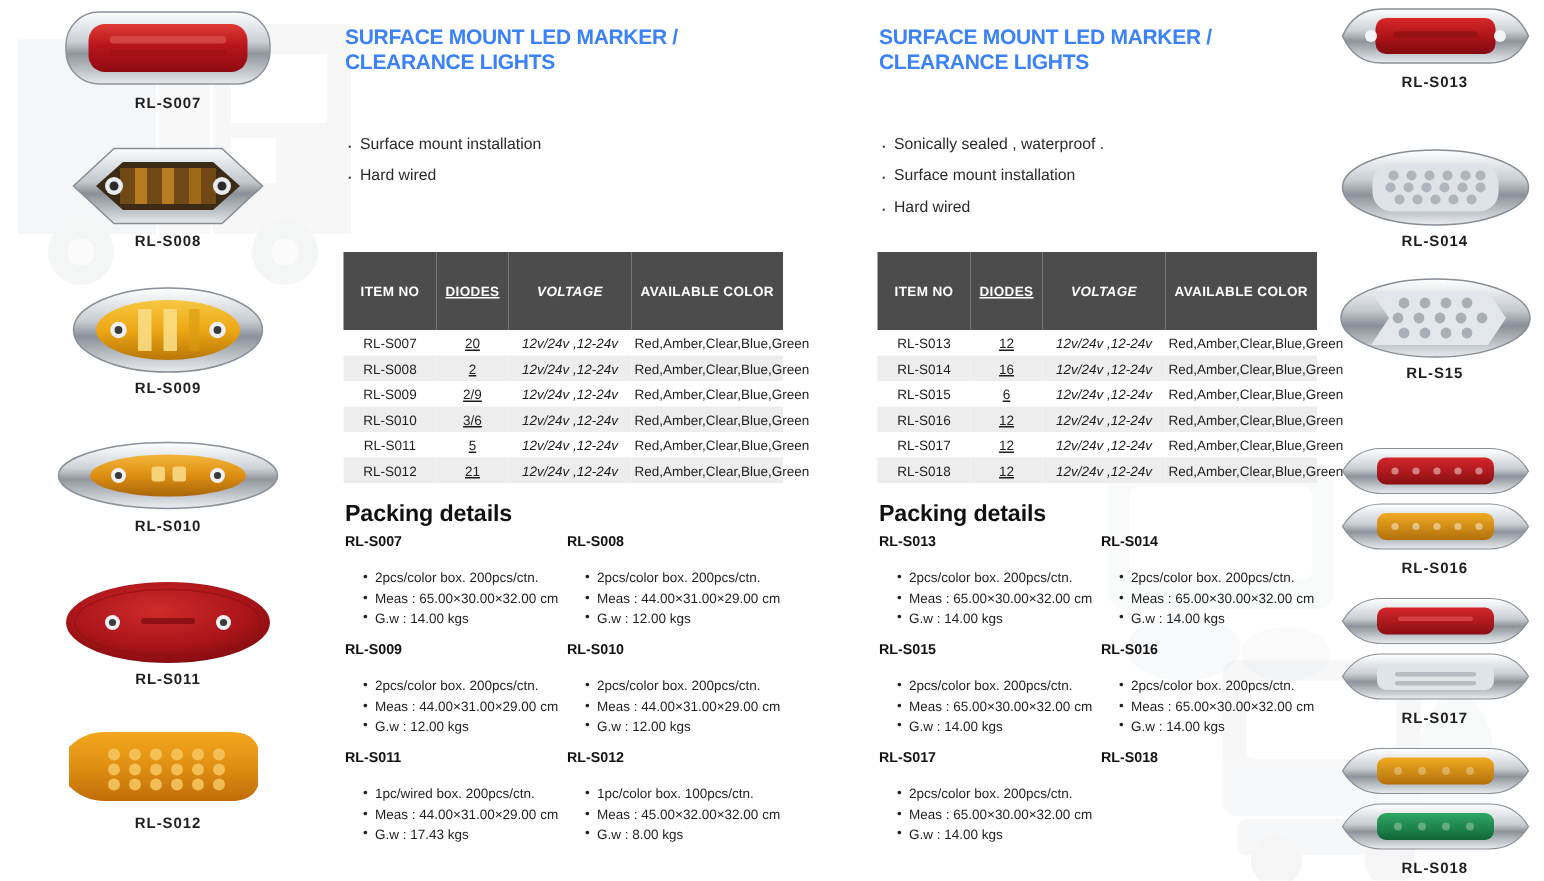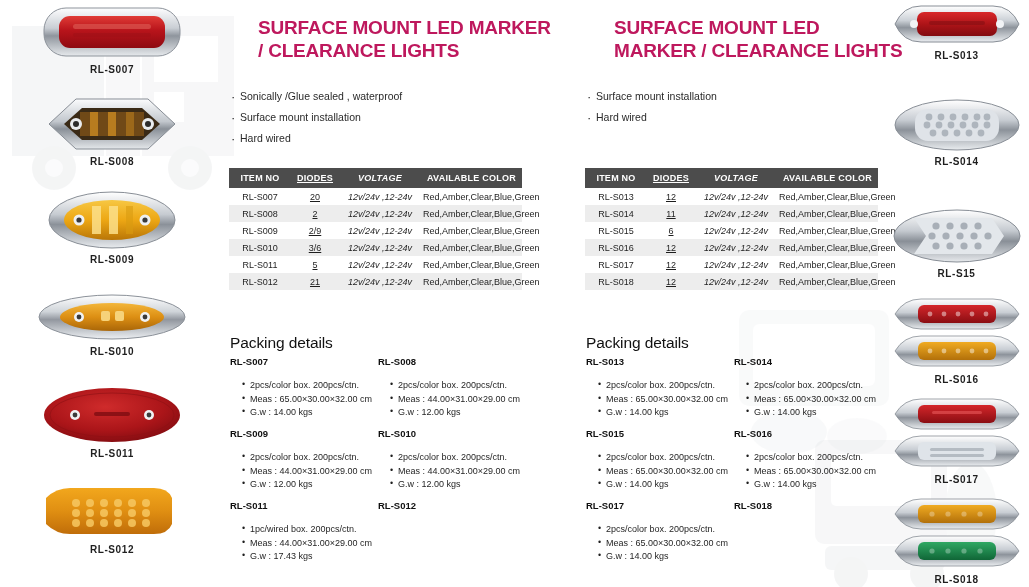--- a/index.html
+++ b/index.html
@@ -26,51 +26,50 @@
   
   .prod{position:absolute;width:100%;text-align:center;}
   .prod .art{display:flex;align-items:center;justify-content:center;}
   .prod .cap{
     font-size:10px;font-weight:bold;color:#1f1f1f;letter-spacing:.6px;
     margin-top:4px;white-space:nowrap;
   }
 
   
   .headline{
-    font-size:19px;font-weight:bold;line-height:1.22;color:#be185d;
+    font-size:14px;font-weight:bold;line-height:1.22;color:#3b82f6;
     letter-spacing:-.2px;
-    margin-left:28px;
   }
   .bullets{list-style:none;margin:0;padding:0;}
   .bullets li{
     font-size:10.5px;color:#2a2a2a;line-height:1.35;margin-bottom:7px;
     padding-left:10px;position:relative;
   }
   .bullets li:before{
     content:"·";position:absolute;left:1px;top:-1px;font-size:13px;color:#2a2a2a;
   }
 
   
   table.spec{border-collapse:collapse;width:277px;table-layout:fixed;}
   table.spec th{
     background:#4c4c4c;color:#fff;font-size:9px;font-weight:bold;
-    letter-spacing:.25px;padding:5px 2px;text-align:center;white-space:nowrap;
+    letter-spacing:.25px;padding:21px 2px;text-align:center;white-space:nowrap;
   }
   table.spec td{
     font-size:9px;color:#1e1e1e;padding:3.5px 2px;text-align:center;white-space:nowrap;
   }
   table.spec tbody tr:nth-child(even){background:#ededed;}
   table.spec tbody tr:nth-child(odd){background:#ffffff;}
   .c-item{width:58px;}
   .c-diode{width:44px;text-decoration:underline;}
   .c-volt{width:78px;font-style:italic;}
   .c-color{width:97px;}
 
   
-  .pack-title{font-size:15.5px;font-weight:normal;color:#111;letter-spacing:-.1px;}
+  .pack-title{font-size:15.5px;font-weight:bold;color:#111;letter-spacing:-.1px;}
   .pack-grid{position:relative;}
   .pack-item{position:absolute;width:152px;}
   .pack-item .pn{font-size:9.5px;font-weight:bold;color:#111;margin-bottom:3px;}
   .pack-item ul{list-style:none;margin:12px;padding:0;}
   .pack-item li{
     font-size:9px;color:#1f1f1f;line-height:1.5;padding-left:8px;position:relative;
     white-space:nowrap;
   }
   .pack-item li:before{
     content:"\2022";position:absolute;left:0;top:-1px;font-size:9px;
@@ -283,21 +282,20 @@
         </svg>
       </div>
       <div class="cap">RL-S012</div>
     </div>
   </div>
 
   <div class="col-text-left">
     <div class="headline" style="position:absolute;left:6px;top:16px;width:300px;">SURFACE MOUNT LED MARKER / CLEARANCE LIGHTS</div>
 
     <ul class="bullets" id="bullets-left" style="position:absolute;left:6px;top:89px;width:320px;">
-        <li>Sonically /Glue sealed , waterproof</li>
         <li>Surface mount installation</li>
         <li>Hard wired</li>
       </ul>
 
     <div style="position:absolute;left:5px;top:168px;">
       <table class="spec" id="table-left">
           <thead>
             <tr>
               <th class="c-item">ITEM NO</th>
               <th class="c-diode">DIODES</th>
@@ -384,28 +382,34 @@
         <div class="pack-item" style="left: 0px; top: 144px;">
           <div class="pn">RL-S011</div>
           <ul>
             <li>1pc/wired box. 200pcs/ctn.</li>
             <li>Meas : 44.00×31.00×29.00 cm</li>
             <li>G.w : 17.43 kgs</li>
           </ul>
         </div>
         <div class="pack-item" style="left: 148px; top: 144px;">
           <div class="pn">RL-S012</div>
+          <ul>
+            <li>1pc/color box. 100pcs/ctn.</li>
+            <li>Meas : 45.00×32.00×32.00 cm</li>
+            <li>G.w : 8.00 kgs</li>
+          </ul>
         </div>
       </div>
   </div>
 
   <div class="col-text-right">
     <div class="headline" style="position:absolute;left:6px;top:16px;width:290px;">SURFACE MOUNT LED MARKER / CLEARANCE LIGHTS</div>
 
     <ul class="bullets" id="bullets-right" style="position:absolute;left:6px;top:89px;width:300px;">
+        <li>Sonically sealed , waterproof .</li>
         <li>Surface mount installation</li>
         <li>Hard wired</li>
       </ul>
 
     <div style="position:absolute;left:5px;top:168px;">
       <table class="spec" id="table-right">
           <thead>
             <tr>
               <th class="c-item">ITEM NO</th>
               <th class="c-diode">DIODES</th>
@@ -415,21 +419,21 @@
           </thead>
           <tbody>
             <tr>
               <td class="c-item">RL-S013</td>
               <td class="c-diode">12</td>
               <td class="c-volt">12v/24v ,12-24v</td>
               <td class="c-color">Red,Amber,Clear,Blue,Green</td>
             </tr>
             <tr>
               <td class="c-item">RL-S014</td>
-              <td class="c-diode">11</td>
+              <td class="c-diode">16</td>
               <td class="c-volt">12v/24v ,12-24v</td>
               <td class="c-color">Red,Amber,Clear,Blue,Green</td>
             </tr>
             <tr>
               <td class="c-item">RL-S015</td>
               <td class="c-diode">6</td>
               <td class="c-volt">12v/24v ,12-24v</td>
               <td class="c-color">Red,Amber,Clear,Blue,Green</td>
             </tr>
             <tr>
@@ -561,21 +565,21 @@
               <circle cx="52" cy="35" r="3.4"></circle>
               <circle cx="64" cy="35" r="3.4"></circle>
             <circle cx="76" cy="35" r="3.4"></circle>
               <circle cx="88" cy="35" r="3.4"></circle>
           </g>
         </svg>
       </div>
       <div class="cap">RL-S014</div>
     </div>
 
-    <div class="prod" style="top:208px;">
+    <div class="prod" style="top:184px;">
       <div class="art">
         <svg width="130" height="56" viewBox="0 0 130 56">
           <defs>
             <linearGradient id="chr7" x1="0" y1="0" x2="0" y2="1">
               <stop offset="0" stop-color="#ffffff"></stop>
                 <stop offset=".4" stop-color="#c5cad0"></stop>
               <stop offset=".6" stop-color="#898f97"></stop>
                 <stop offset="1" stop-color="#e7eaed"></stop>
             </linearGradient>
           </defs>

